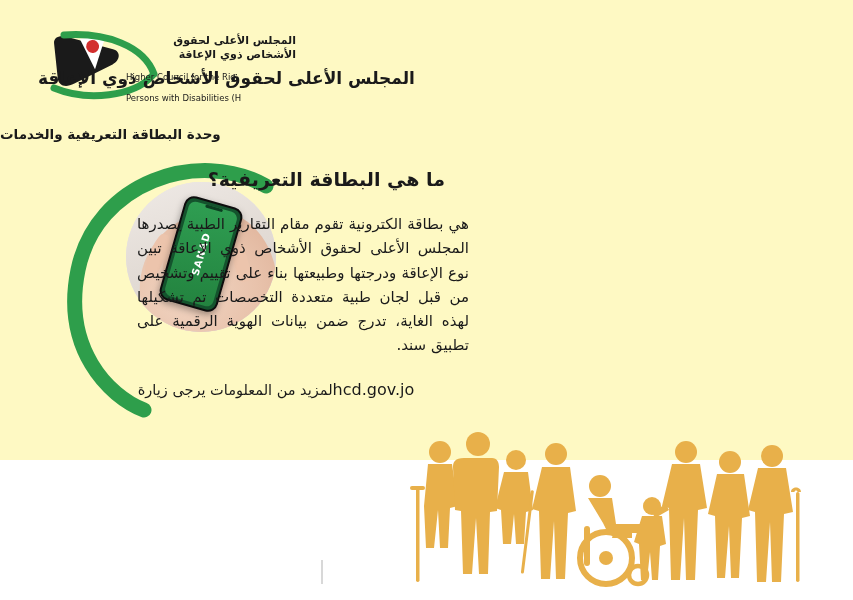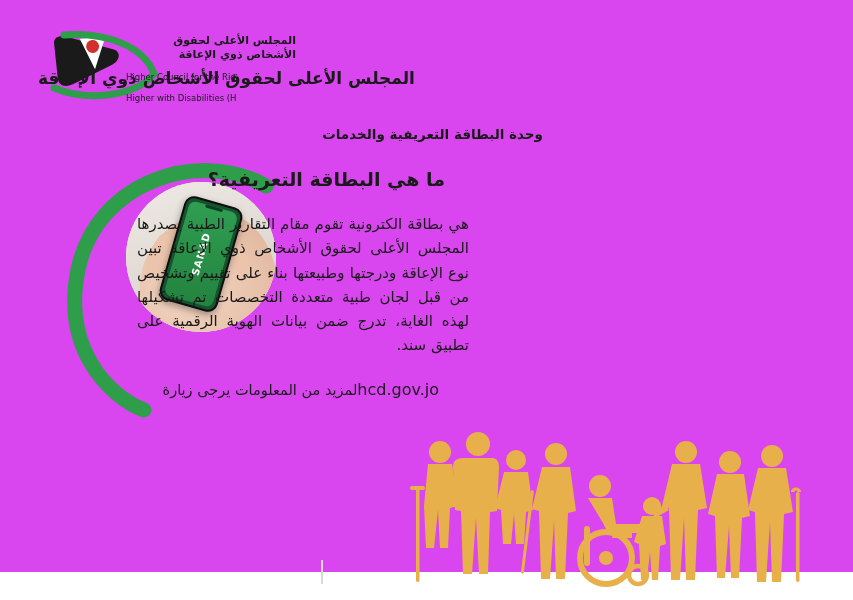--- a/index.html
+++ b/index.html
@@ -11,22 +11,22 @@
     height: 600px;
     background: #ffffff;
     font-family: "DejaVu Sans", "Liberation Sans", sans-serif;
     overflow: hidden;
     position: relative;
   }
 
   .page {
     position: relative;
     width: 853px;
-    height: 572px;
-    background: #d946ef;
+    height: 460px;
+    background: #fef9c3;
   }
 
   
   .logo-block {
     position: absolute;
     top: 26px;
     left: 48px;
     width: 250px;
     height: 78px;
   }
@@ -83,21 +83,21 @@
     color: #1a1a1a;
     direction: rtl;
   }
   .sub-title {
     position: absolute;
     top: 126px;
     right: 0;
     width: 853px;
     padding-right: 310px;
     box-sizing: border-box;
-    text-align: right;
+    text-align: left;
     font-size: 13.5px;
     font-weight: bold;
     color: #1a1a1a;
     direction: rtl;
   }
 
   
   .question {
     position: absolute;
     top: 168px;
@@ -119,21 +119,21 @@
     font-size: 15px;
     line-height: 1.62;
     color: #1a1a1a;
   }
   .more-info {
     position: absolute;
     top: 380px;
     right: 408px;
     width: 332px;
     direction: rtl;
-    text-align: right;
+    text-align: center;
     font-size: 14.5px;
     color: #1a1a1a;
   }
   .more-info .url {
     direction: ltr;
     unicode-bidi: embed;
     display: inline-block;
     margin-right: 6px;
     font-size: 16px;
   }
@@ -249,21 +249,21 @@
       <path d="M8,10 C8,4 14,2 22,5 L66,22 C74,25 72,34 64,37 L24,52 C14,56 8,52 8,45 Z" fill="#1a1a1a" transform="rotate(-6 40 30)"></path>
       <path d="M34,8 L60,8 L46,40 Z" fill="#ffffff" transform="rotate(-6 40 30)"></path>
       <circle cx="46" cy="17" r="6.5" fill="#d32f2f" transform="rotate(-6 40 30)"></circle>
       <path d="M16,5 C58,2 96,16 106,44" stroke="#2e9e4b" stroke-width="7" fill="none" stroke-linecap="round"></path>
       <path d="M6,58 C40,72 86,66 104,46" stroke="#2e9e4b" stroke-width="7" fill="none" stroke-linecap="round"></path>
     </svg>
     <div class="logo-text">
       <div class="logo-ar1">المجلس الأعلى لحقوق</div>
       <div class="logo-ar2">الأشخاص ذوي الإعاقة</div>
       <div class="logo-en">Higher Council for the Rig</div>
-      <div class="logo-en">Higher with Disabilities (H</div>
+      <div class="logo-en">Persons with Disabilities (H</div>
     </div>
   </div>
 
   <div class="main-title">المجلس الأعلى لحقوق الأشخاص ذوي الإعاقة</div>
   <div class="sub-title">وحدة البطاقة التعريفية والخدمات</div>
 
   <div class="photo-wrap">
     <svg class="arc-svg" width="300" height="260" viewBox="0 0 300 260">
       <path d="M218,26 C150,-12 48,22 30,110 C14,188 60,236 96,250" stroke="#2e9e4b" stroke-width="15" fill="none" stroke-linecap="round"></path>
     </svg>

